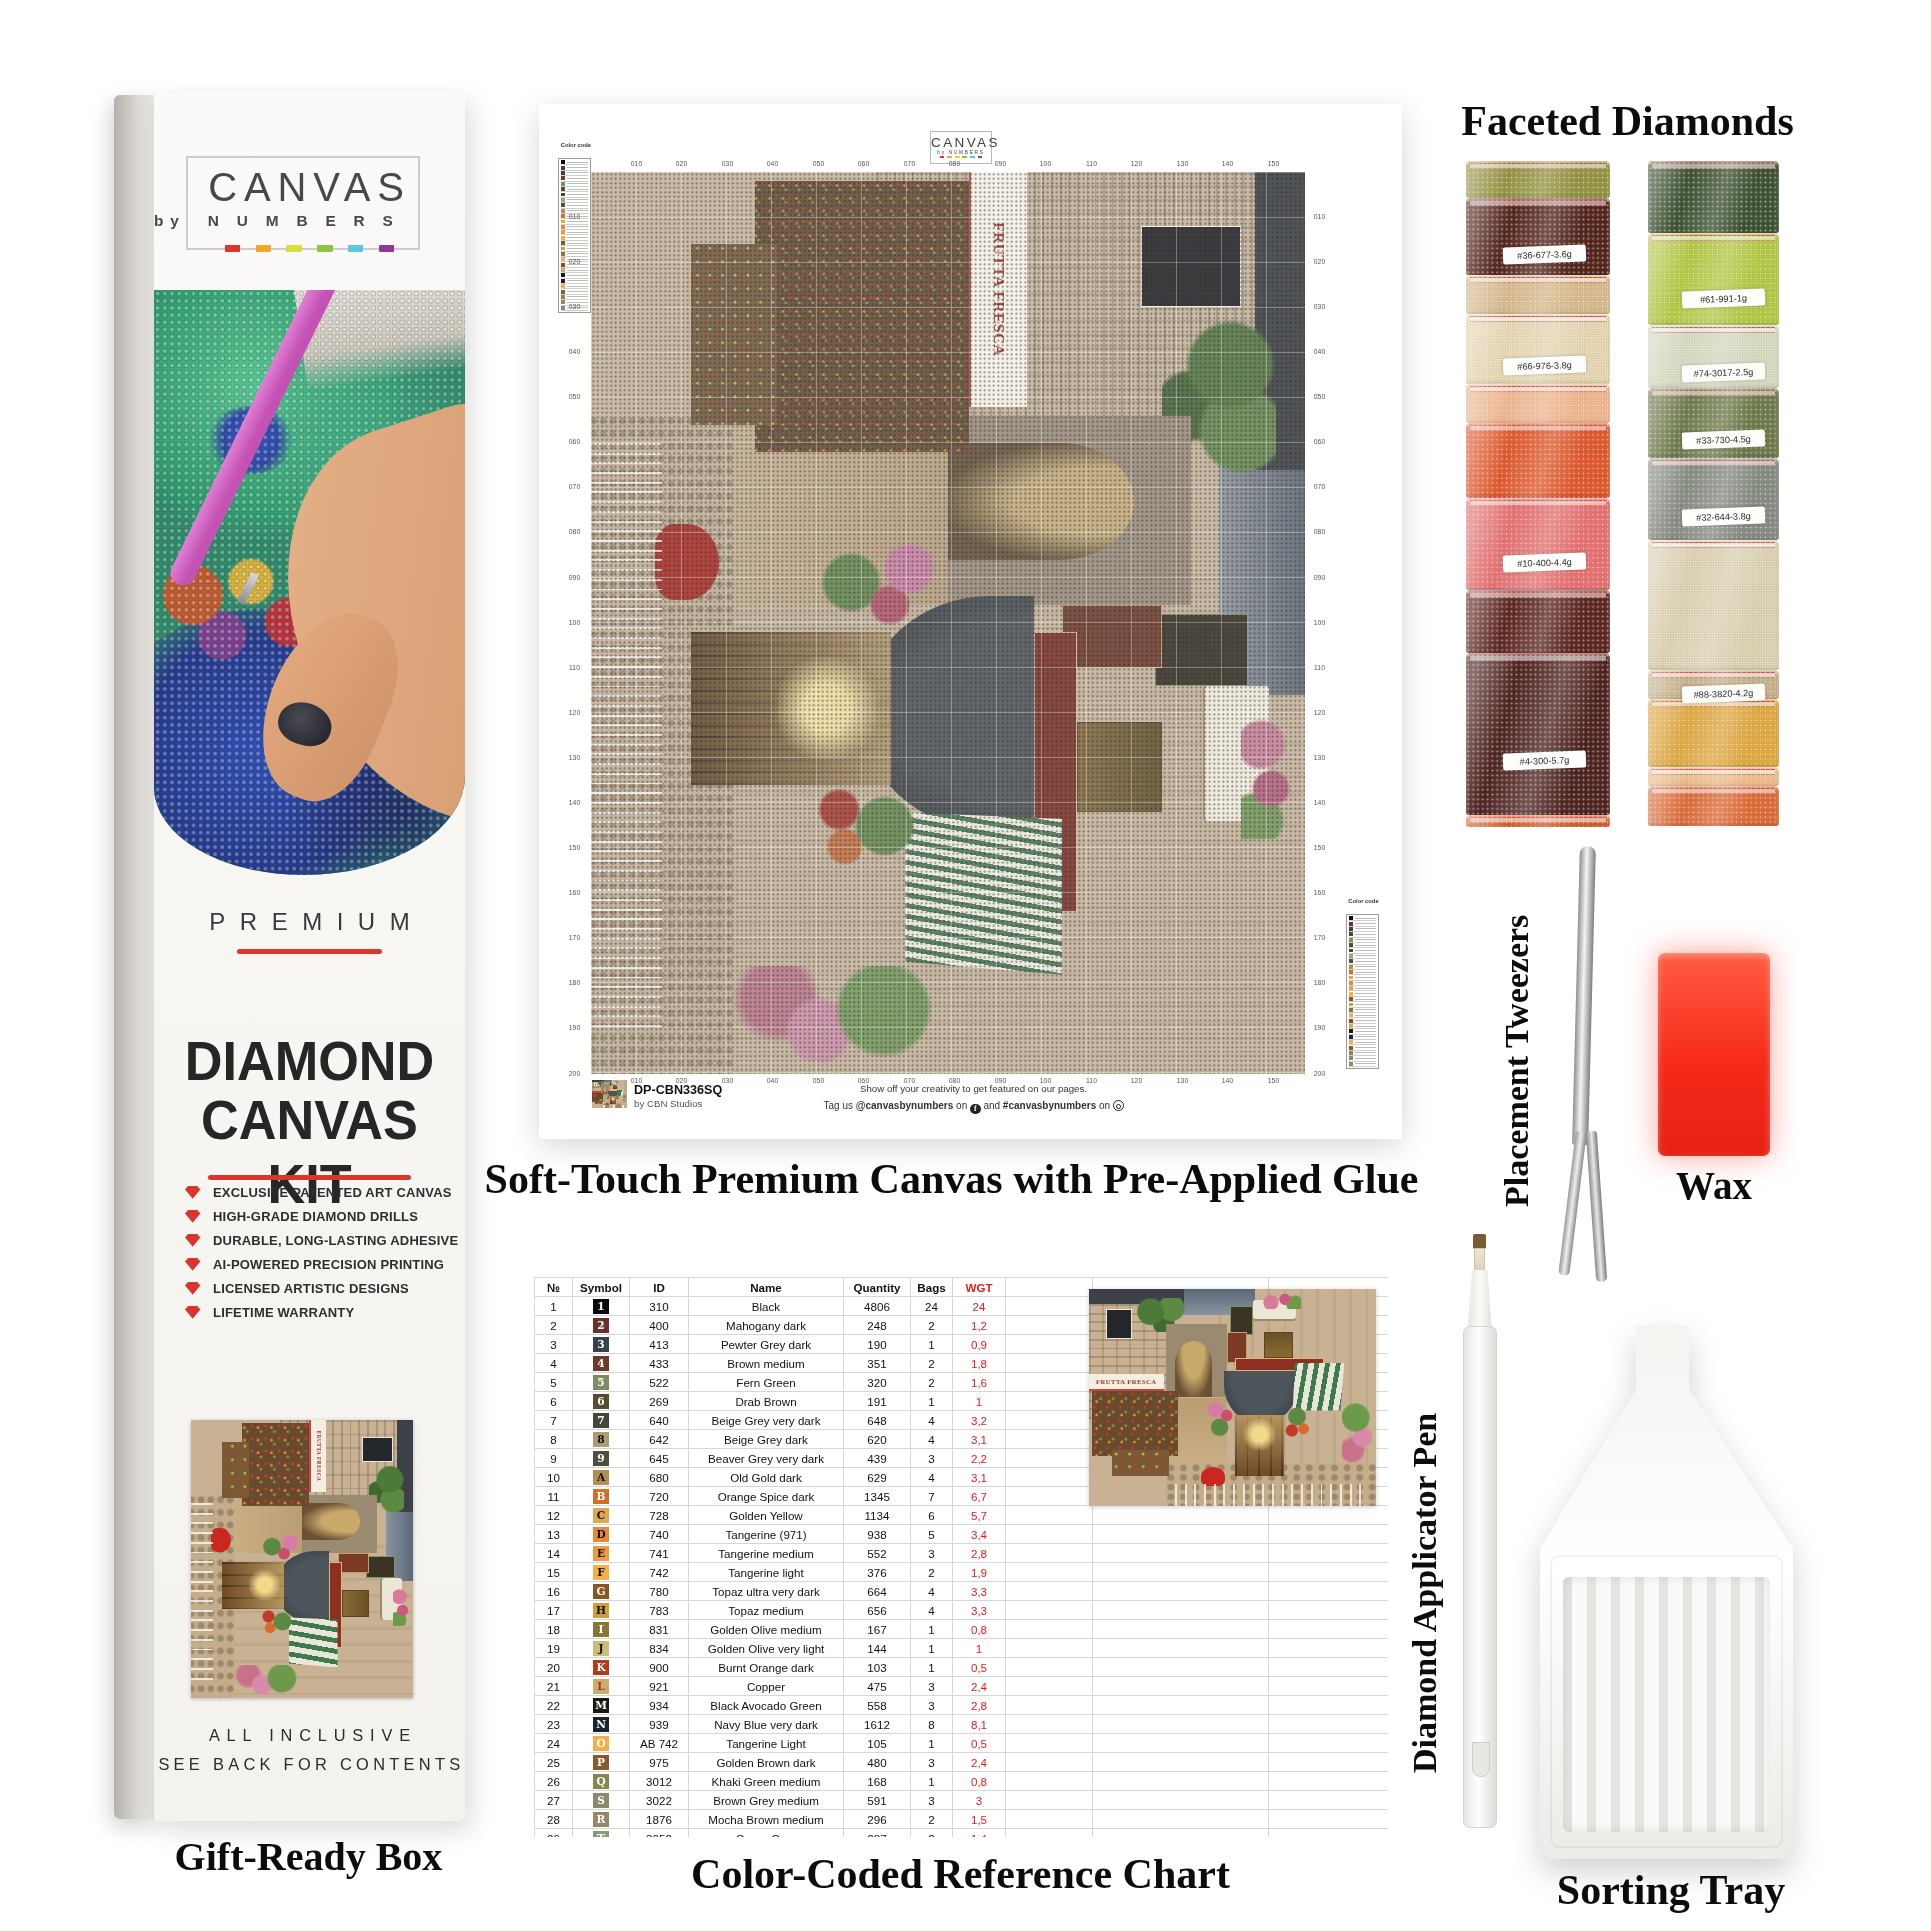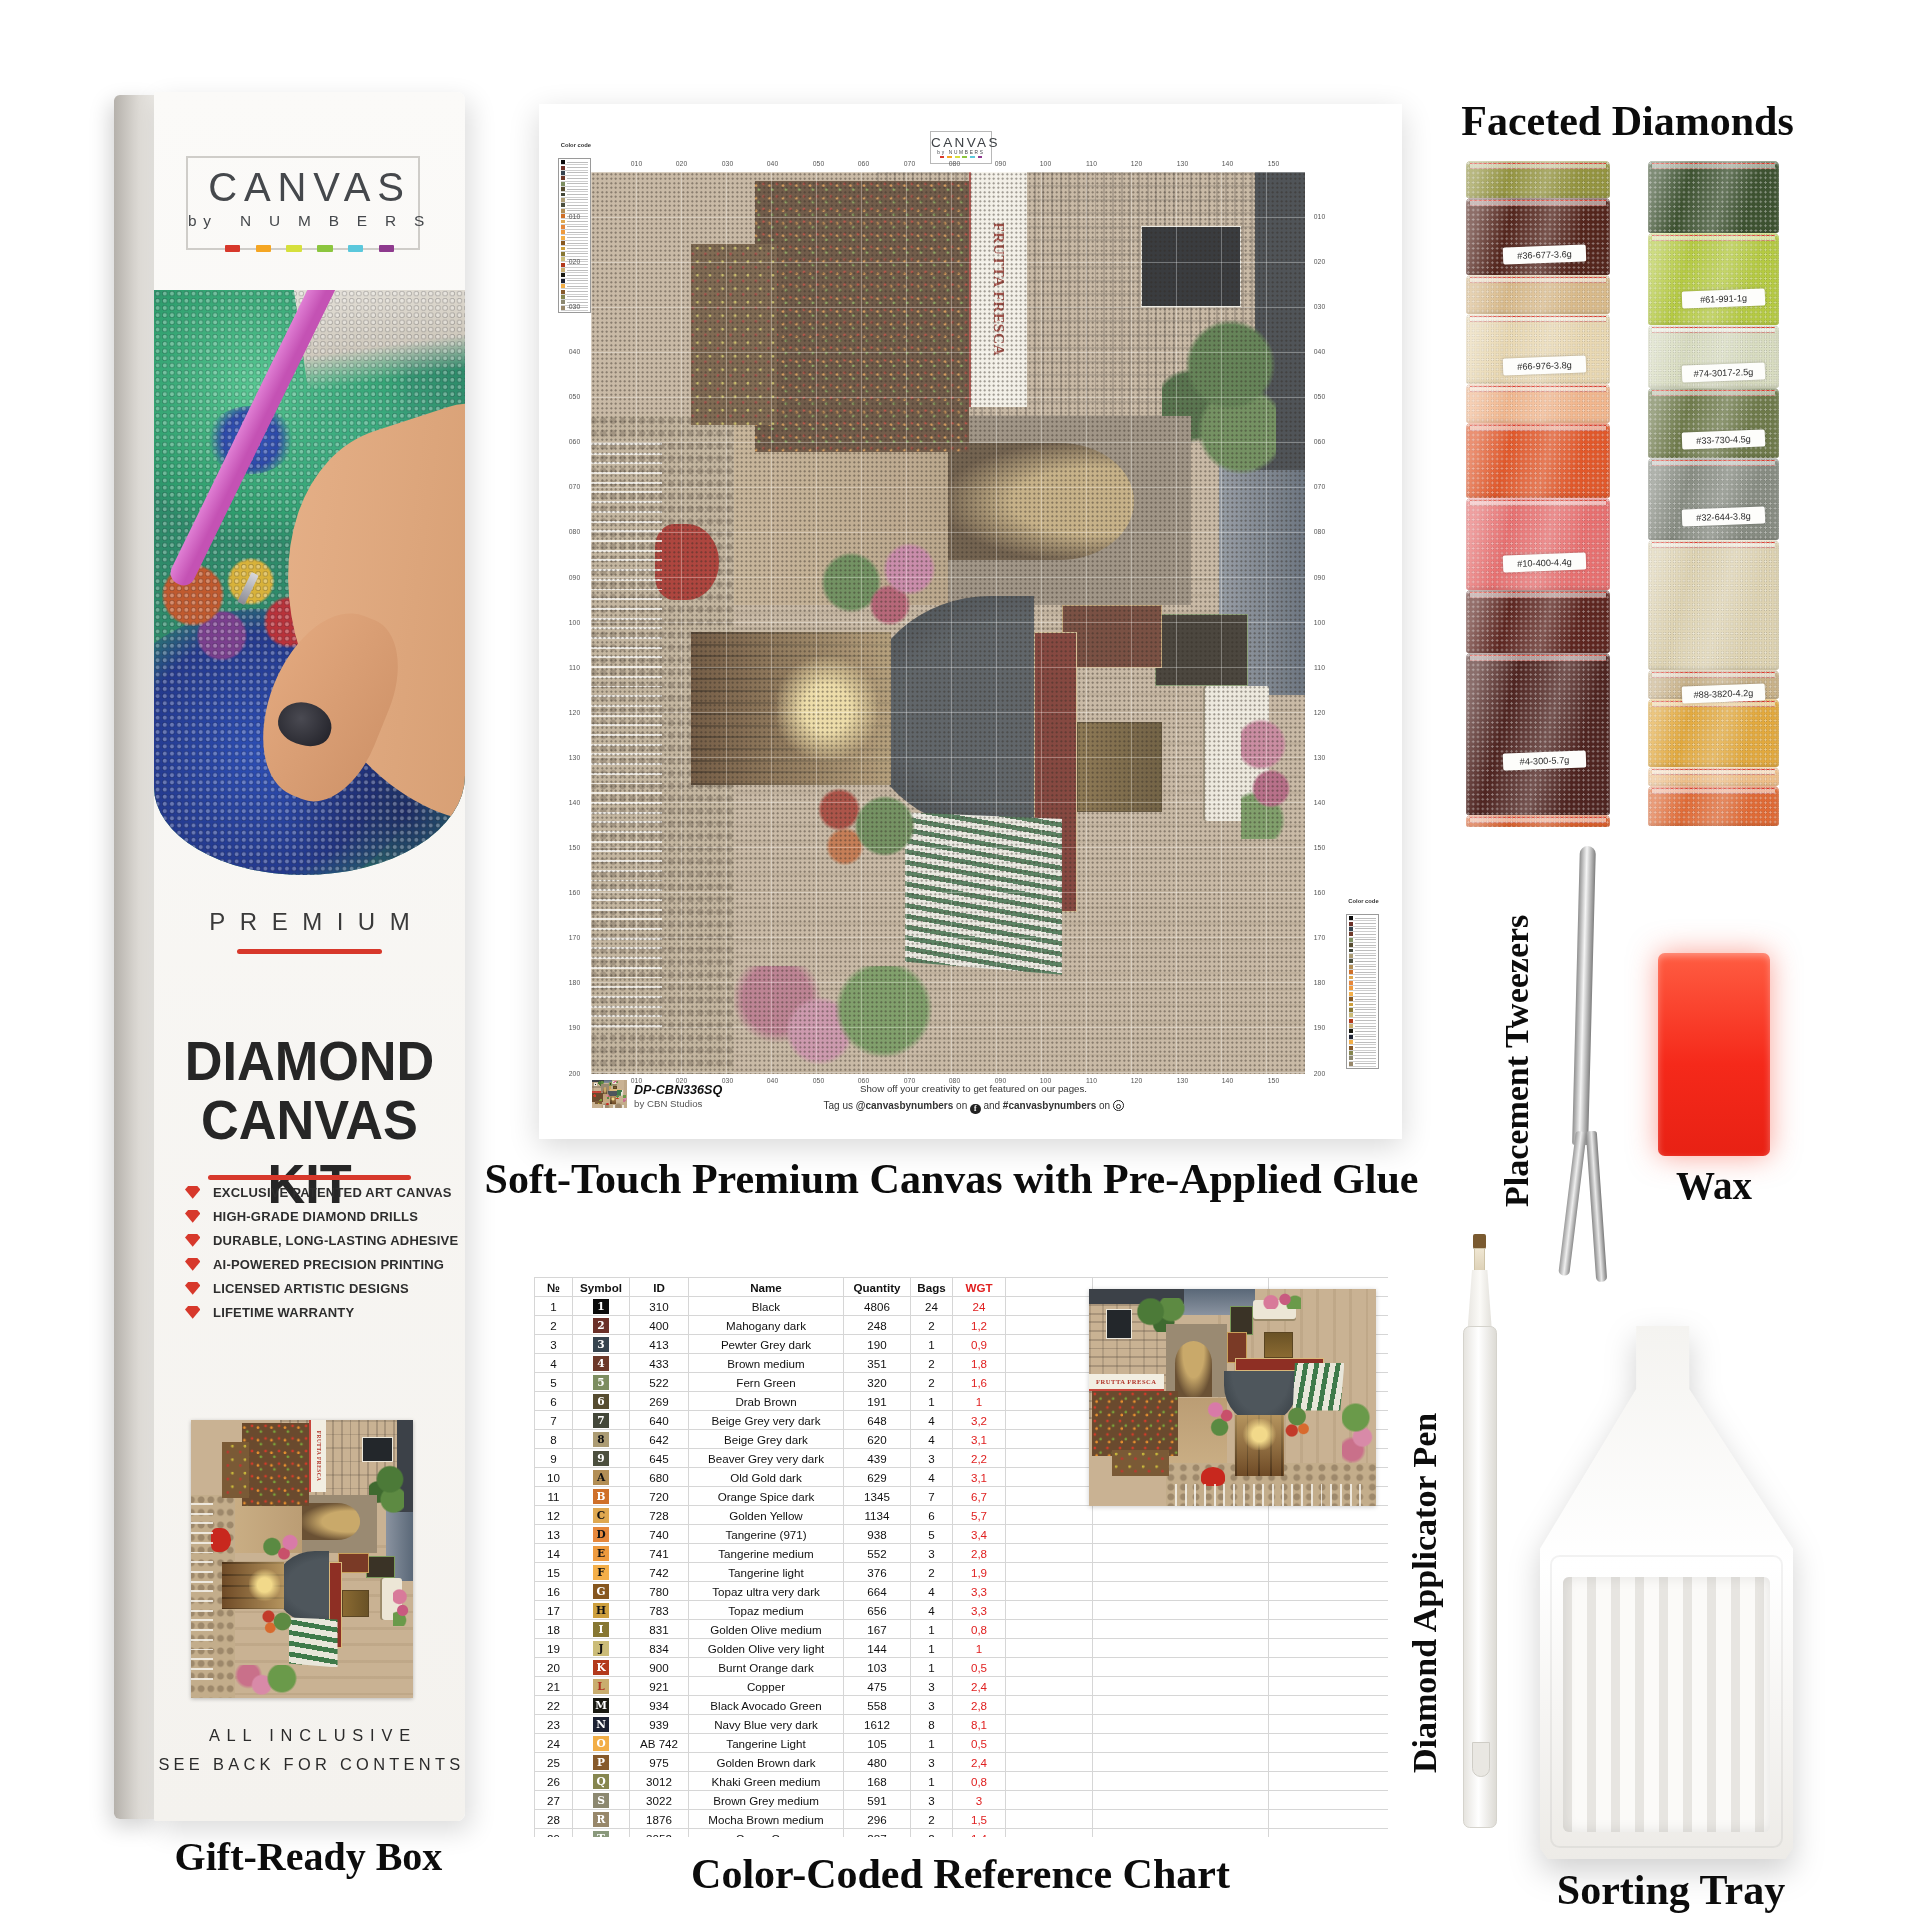--- a/index.html
+++ b/index.html
@@ -5,21 +5,21 @@
   * { margin:0; padding:0; box-sizing:border-box; }
   html,body { width:1931px; height:1931px; background:#ffffff; font-family:"Liberation Sans", sans-serif; position:relative; overflow:hidden; }
   .abs { position:absolute; }
   .caption { position:absolute; font-family:"Liberation Serif", serif; font-weight:bold; color:#0c0c0c; text-align:center; }
 
   
   #box-side { left:114px; top:95px; width:42px; height:1724px; background:linear-gradient(90deg,#b5b1ab,#dedbd6 60%,#eceae6); border-radius:5.8px 0 0 5.8px; box-shadow:-3.9px 7.7px 21px rgba(0,0,0,.18);}
   #box-face { left:154px; top:92px; width:311px; height:1729px; background:linear-gradient(180deg,#fbfaf8,#f4f2ee); border-radius:1.9px 7.7px 7.7px 1.9px; box-shadow:5.8px 9.7px 27px rgba(0,0,0,.14);}
   #logo-frame { position:absolute; left:32px; top:64px; width:234px; height:94px; border:2.9px solid #cfcdc9; }
   #logo-canvas { position:absolute; left:0; top:73px; width:100%; text-align:center; font-size:40px; letter-spacing:6.8px; color:#45484c; font-weight:500;}
-  #logo-by { position:absolute; left:0; top:120px; width:100%; text-align:center; font-size:15.4px; letter-spacing:6.8px; color:#45484c;}
+  #logo-by { position:absolute; left:0; top:120px; width:100%; font-size:15.4px; letter-spacing:6.8px; color:#45484c;font-weight:bold;}
   #logo-dashes { position:absolute; left:0; top:146px; width:100%; text-align:center;}
   #logo-dashes span { display:inline-block; width:15.4px; height:6.8px; margin:0 7.7px; border-radius:1px;}
   #box-photo { position:absolute; left:0; top:198px; width:311px; height:585px; overflow:hidden; border-radius:0 0 52% 48% / 0 0 17% 15%; background:#2e8b6a;}
   .blob { position:absolute; border-radius:50%; }
   #ph-green  { left:-39px; top:-58px; width:290px; height:309px; background:radial-gradient(circle,#58c893 0%,#2f9e6e 60%,transparent 75%);}
   #ph-teal   { left:87px; top:39px; width:251px; height:251px; background:radial-gradient(circle,#3fae83 0%,transparent 70%);}
   #ph-blue1  { left:53px; top:116px; width:87px; height:68px; background:radial-gradient(circle,#3558c0 0%,#2d4aa8 50%,transparent 75%);}
   #ph-blue2  { left:-58px; top:319px; width:328px; height:290px; background:radial-gradient(circle,#2d4fb5 0%,#24398c 55%,transparent 78%);}
   #ph-navy   { left:126px; top:415px; width:251px; height:212px; background:radial-gradient(circle,#1d2a66 0%,transparent 72%);}
   #ph-table  { left:145px; top:-29px; width:212px; height:116px; background:linear-gradient(180deg,#e9e6df,#cfc9bd 70%,transparent); border-radius:11.6px; transform:rotate(-8deg);}
@@ -52,21 +52,21 @@
   .legend { position:absolute; width:33px; border:1px solid #9a9a9a; background:#fff; padding:1px 1.9px;}
   .legend .lrow { display:flex; align-items:center; height:5.4px; border-bottom:0.5px solid #cfcfcf;}
   .legend .chip { width:3.9px; height:3.9px; margin-right:1.9px; flex:none;}
   .legend .lln { flex:1; height:1px; background:#bdbdbd;}
   .legend-title { position:absolute; font-size:5.8px; color:#333; text-align:center; width:39px; line-height:5.8px; font-weight:bold;}
   #grid { position:absolute; left:52px; top:68px; width:714px; height:902px; overflow:hidden; background:#b9a98e;}
   #grid .rot { position:absolute; left:0; top:0; width:902px; height:714px; transform:rotate(90deg) translateY(-714px); transform-origin:0 0; filter:saturate(.72) contrast(.82) brightness(1.1) blur(0.4px);}
   .drill-dots { position:absolute; inset:0; background-image:radial-gradient(circle, rgba(50,42,34,.5) 0 0.8px, transparent 1.3px), linear-gradient(90deg, rgba(255,255,255,.30) 1px, transparent 1px), linear-gradient(rgba(255,255,255,.30) 1px, transparent 1px); background-size:4.5px 4.5px, 45px 45px, 45px 45px;}
   .ruler-n { position:absolute; font-size:6.8px; color:#555; width:21px; text-align:center;}
   #sheet-footer-thumb { position:absolute; left:53px; top:976px; width:35px; height:28px; overflow:hidden;}
-  #sheet-sku { position:absolute; left:95px; top:979px; font-size:12.6px; font-weight:bold; color:#111;font-style:italic;}
+  #sheet-sku { position:absolute; left:95px; top:979px; font-size:12.6px; font-weight:bold; color:#111;}
   #sheet-studio { position:absolute; left:95px; top:994px; font-size:9.7px; color:#555;}
   #social1 { position:absolute; left:193px; top:979px; width:483px; text-align:center; font-size:9.7px; color:#333;}
   #social2 { position:absolute; left:193px; top:996px; width:483px; text-align:center; font-size:10px; color:#333;}
   #social2 b { font-weight:bold; }
   .fb-ic, .ig-ic { display:inline-block; width:10.6px; height:10.6px; border-radius:50%; vertical-align:-1.9px;}
   .fb-ic { background:#222; color:#fff; font-size:7.7px; line-height:10.6px; text-align:center; font-weight:bold; font-family:"Liberation Serif",serif;}
   .ig-ic { border:1.4px solid #222; position:relative;}
   .ig-ic::after { content:""; position:absolute; left:2.4px; top:2.4px; width:2.9px; height:2.9px; border:1px solid #222; border-radius:50%;}
 
   

